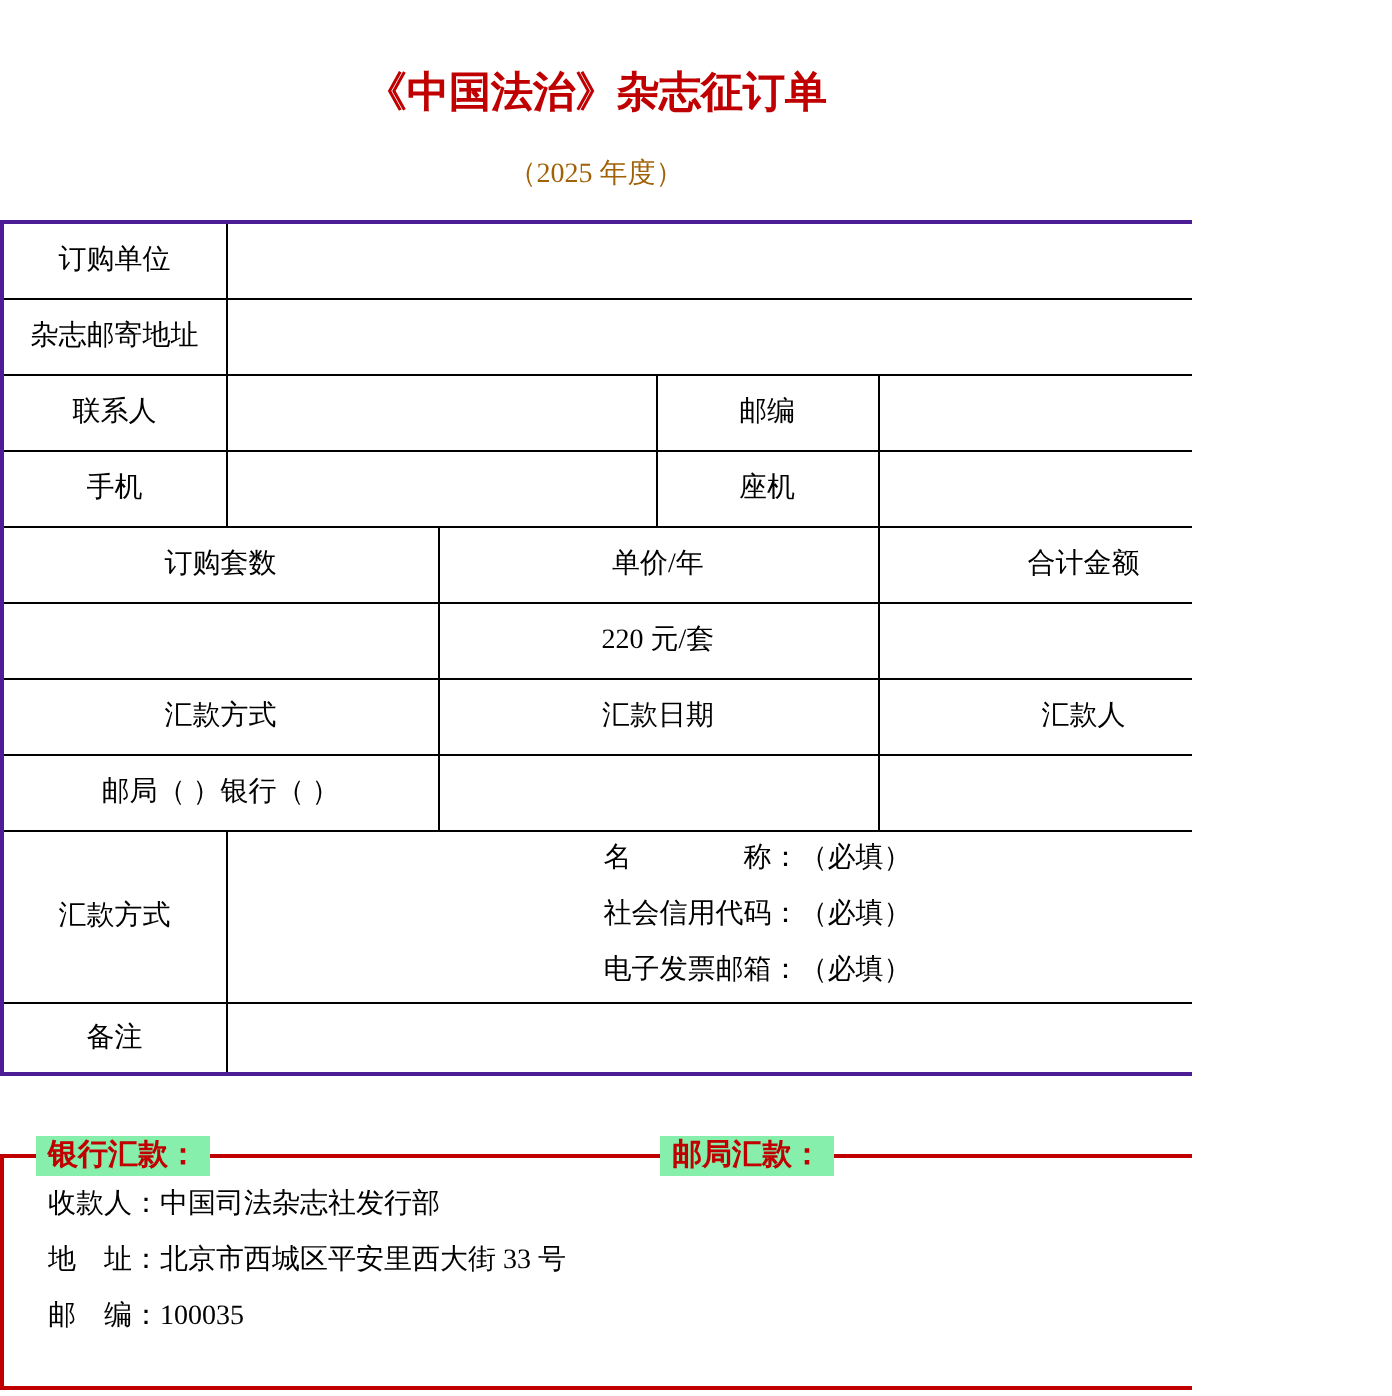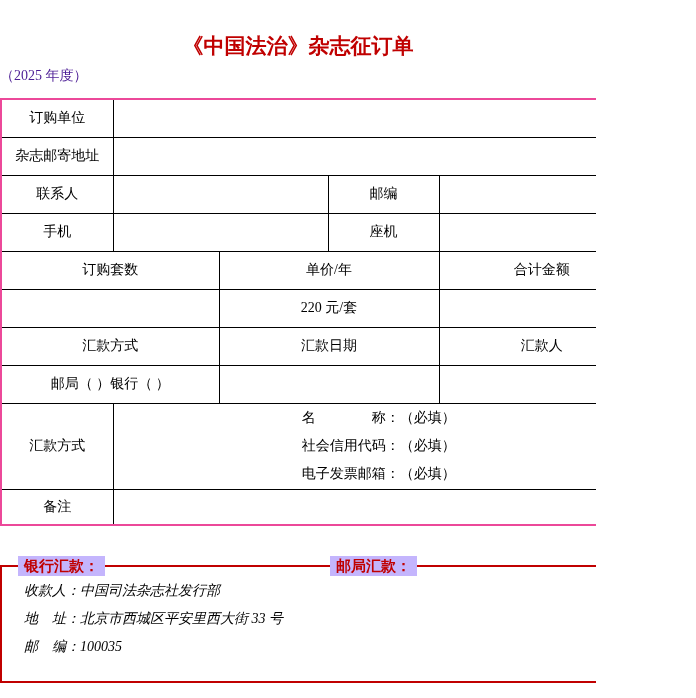--- a/index.html
+++ b/index.html
@@ -15,32 +15,32 @@
   }
   .title {
     margin-top: 33px;
     text-align: center;
     font-size: 21px;
     font-weight: bold;
     color: #C00000;
     line-height: 26px;
   }
   .subtitle {
-    margin-top: 8px;
-    text-align: left;
+    margin-top: 20px;
+    text-align: center;
     font-size: 14px;
     line-height: 18px;
-    color: #4c1d95;
+    color: #a16207;
   }
   table.form {
     margin: 13px auto 0 auto;
     border-collapse: collapse;
     table-layout: fixed;
     width: 644px;
-    border: 2px solid #ec4899;
+    border: 2px solid #4c1d95;
   }
   table.form td {
     border: 1px solid #000000;
     font-size: 14px;
     text-align: center;
     vertical-align: middle;
     padding: 0;
     overflow: hidden;
   }
   tr.h38 td { height: 38px; }
@@ -57,41 +57,41 @@
   .remit-box {
     position: relative;
     margin: 39px auto 0 auto;
     width: 650px;
     height: 118px;
     border: 2px solid #C00000;
   }
   .remit-legend {
     position: absolute;
     top: -11px;
-    background: #c4b5fd;
+    background: #86efac;
     color: #C00000;
     font-weight: bold;
     font-size: 15px;
     line-height: 20px;
     padding: 0 6px;
     white-space: nowrap;
   }
   .legend-bank { left: 16px; }
   .legend-postal { left: 328px; }
   .remit-cols {
     display: flex;
     padding: 10px 0 0 22px;
   }
   .remit-col { font-size: 14px; }
   .remit-col .remit-line {
     line-height: 28px;
     white-space: nowrap;
   }
   .remit-col.bank { width: 310px; }
-  .remit-col.postal { flex: 1; font-style: italic; }
+  .remit-col.postal { flex: 1; }
 </style>
 </head>
 <body>
 
 <div class="doc">
 
   <div class="title">《中国法治》杂志征订单</div>
   <div class="subtitle">（2025 年度）</div>
 
   <table class="form">

